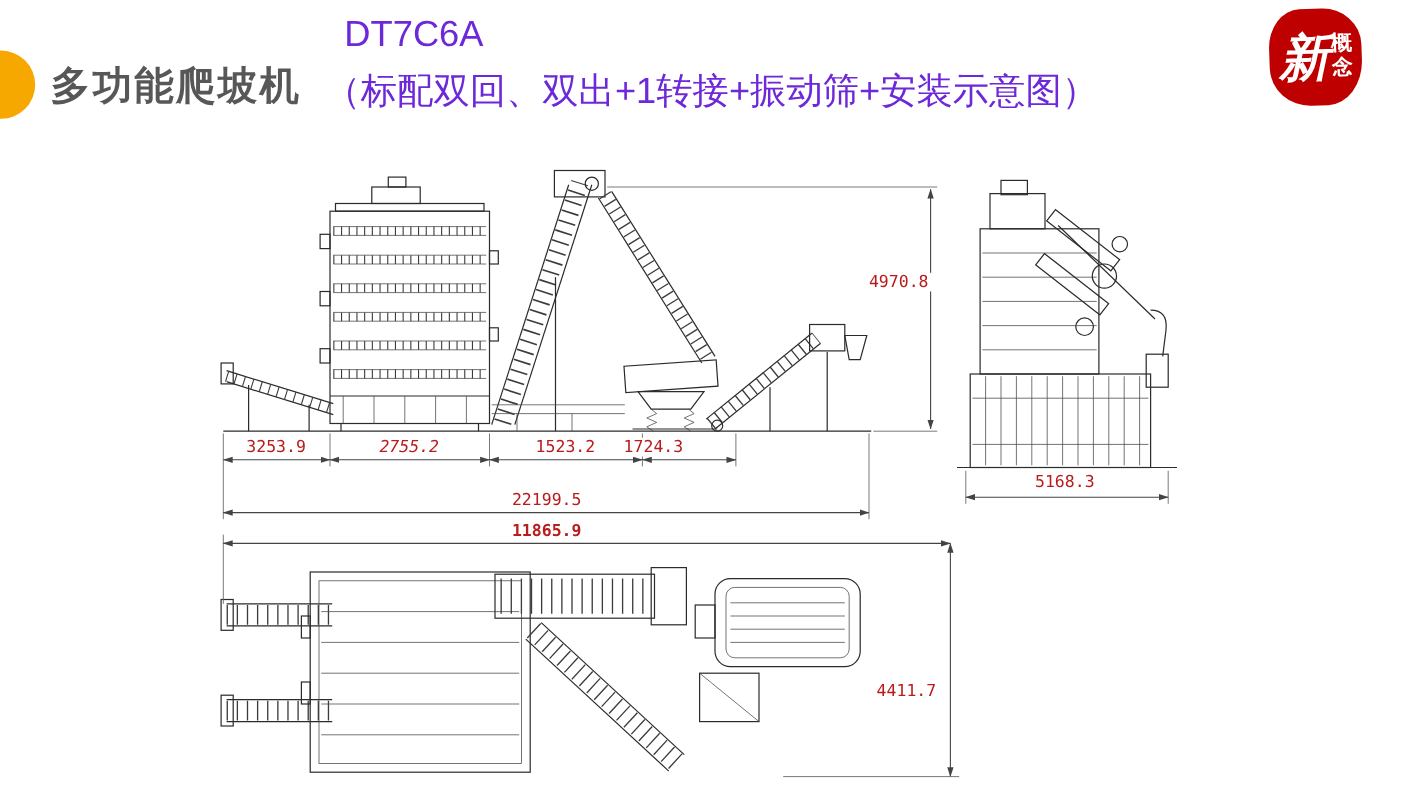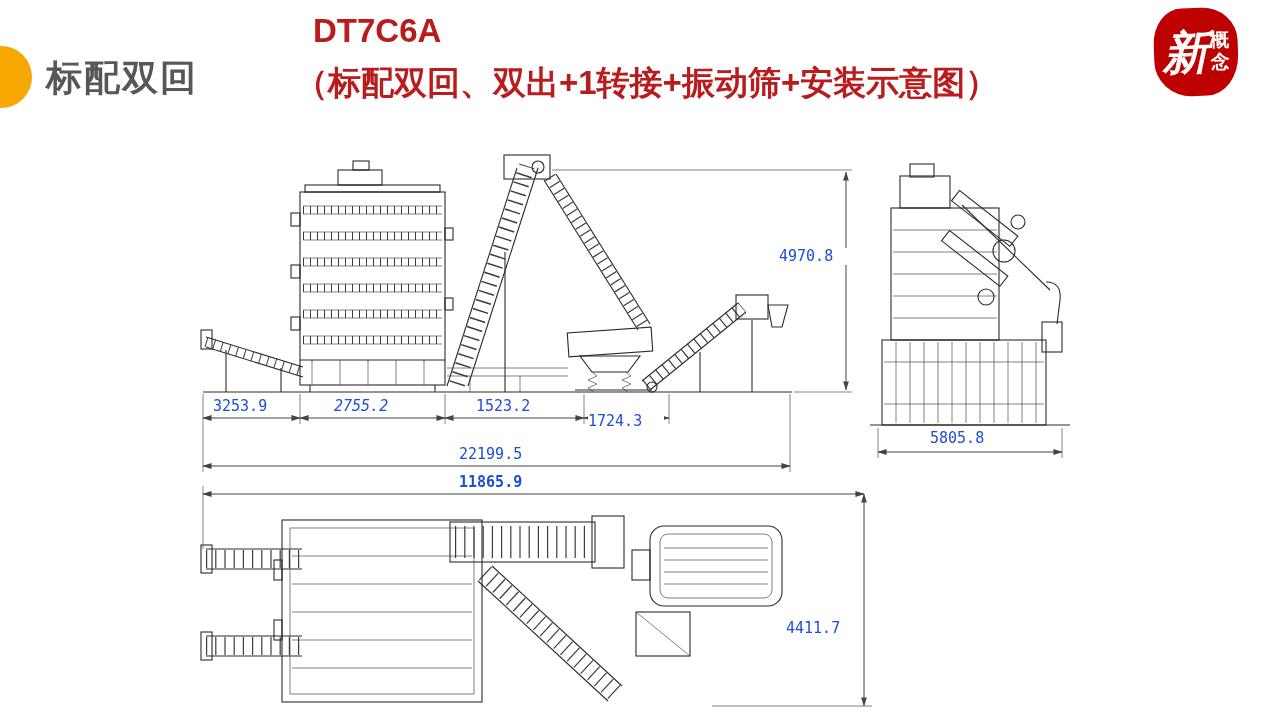--- a/index.html
+++ b/index.html
@@ -6,51 +6,51 @@
   html,body { width:1280px; height:720px; }
   body { font-family:"Liberation Sans", sans-serif; background:#ffffff; position:relative; overflow:hidden; }
   .slide { position:absolute; inset:0; background:#ffffff; }
 
   .accent-circle { position:absolute; left:-30px; top:46px; width:62px; height:62px;
     border-radius:50%; background:#F7A800; }
 
   .section-title { position:absolute; left:46px; top:54px; font-size:36px; font-weight:700;
     color:#575757; letter-spacing:2px; }
 
-  .title-block { position:absolute; left:295px; top:12px; color:#b91c1c; font-weight:700; }
+  .title-block { position:absolute; left:295px; top:12px; color:#6d28d9; font-weight:400; }
   .title-line1 { font-size:33px; margin-left:18px; line-height:1.15; }
   .title-line2 { font-size:33px; margin-top:14px; line-height:1.15; }
 
   .logo { position:absolute; left:1154px; top:8px; width:84px; height:88px;
     background:#BE0000; border-radius:34% 42% 38% 44% / 40% 38% 46% 40%;
     transform:rotate(-2deg); display:flex; align-items:center; justify-content:center;
     gap:2px; color:#fff; }
   .logo-main { font-size:46px; font-weight:700; line-height:1; font-style:italic; }
   .logo-side { display:flex; flex-direction:column; font-size:19px; font-weight:700; line-height:1.15; }
 
   .drawing-area { position:absolute; inset:0; }
   svg.draw { position:absolute; left:0; top:0; }
 
   .ln   { fill:none; stroke:#2b2b2b; stroke-width:1.1; }
   .thin { fill:none; stroke:#4a4a4a; stroke-width:0.7; }
   .rung { stroke:#3c3c3c; fill:none; }
   .dimline { stroke:#444444; stroke-width:1; fill:none; }
   .ext  { stroke:#666666; stroke-width:0.8; fill:none; }
 
-  .dim { position:absolute; width:76px; 
+  .dim { position:absolute; width:76px; text-align:center;
     font-family:"DejaVu Sans Mono","Liberation Mono",monospace; font-size:15px;
-    color:#1d4ed8; background:#ffffff; line-height:1.1; }
+    color:#b91c1c; background:#ffffff; line-height:1.1; }
 </style>
 </head>
 <body>
 
 <div class="slide">
 
   <div class="accent-circle"></div>
-  <h1 class="section-title">标配双回</h1>
+  <h1 class="section-title">多功能爬坡机</h1>
 
   <div class="title-block">
     <div class="title-line1">DT7C6A</div>
     <div class="title-line2">（标配双回、双出+1转接+振动筛+安装示意图）</div>
   </div>
 
   <div class="logo">
     <span class="logo-main">新</span>
     <span class="logo-side">
       <span>概</span>
@@ -196,21 +196,21 @@
         <path class="ext" d="M203,486 V549"></path>
         <line class="dimline" x1="203" y1="494" x2="864" y2="494" marker-start="url(#arr)" marker-end="url(#arr)"></line>
         <line class="dimline" x1="864" y1="494" x2="864" y2="706" marker-start="url(#arr)" marker-end="url(#arr)"></line>
         <path class="ext" d="M712,706 H872"></path>
       </g>
     </svg>
 
     <span class="dim" style="left:213px; top:398px;">3253.9</span>
     <span class="dim" style="left:334px; top:398px;font-style:italic;">2755.2</span>
     <span class="dim" style="left:476px; top:398px;">1523.2</span>
-    <span class="dim" style="left:588px; top:398px;margin-top:15px;">1724.3</span>
+    <span class="dim" style="left:556px; top:398px;">1724.3</span>
     <span class="dim" style="left:459px; top:446px;">22199.5</span>
     <span class="dim" style="left:779px; top:248px;">4970.8</span>
-    <span class="dim" style="left:930px; top:430px;">5805.8</span>
+    <span class="dim" style="left:930px; top:430px;">5168.3</span>
     <span class="dim" style="left:459px; top:474px;font-weight:bold;">11865.9</span>
     <span class="dim" style="left:786px; top:620px;">4411.7</span>
   </div>
 
 </div>
 
 </body></html>

